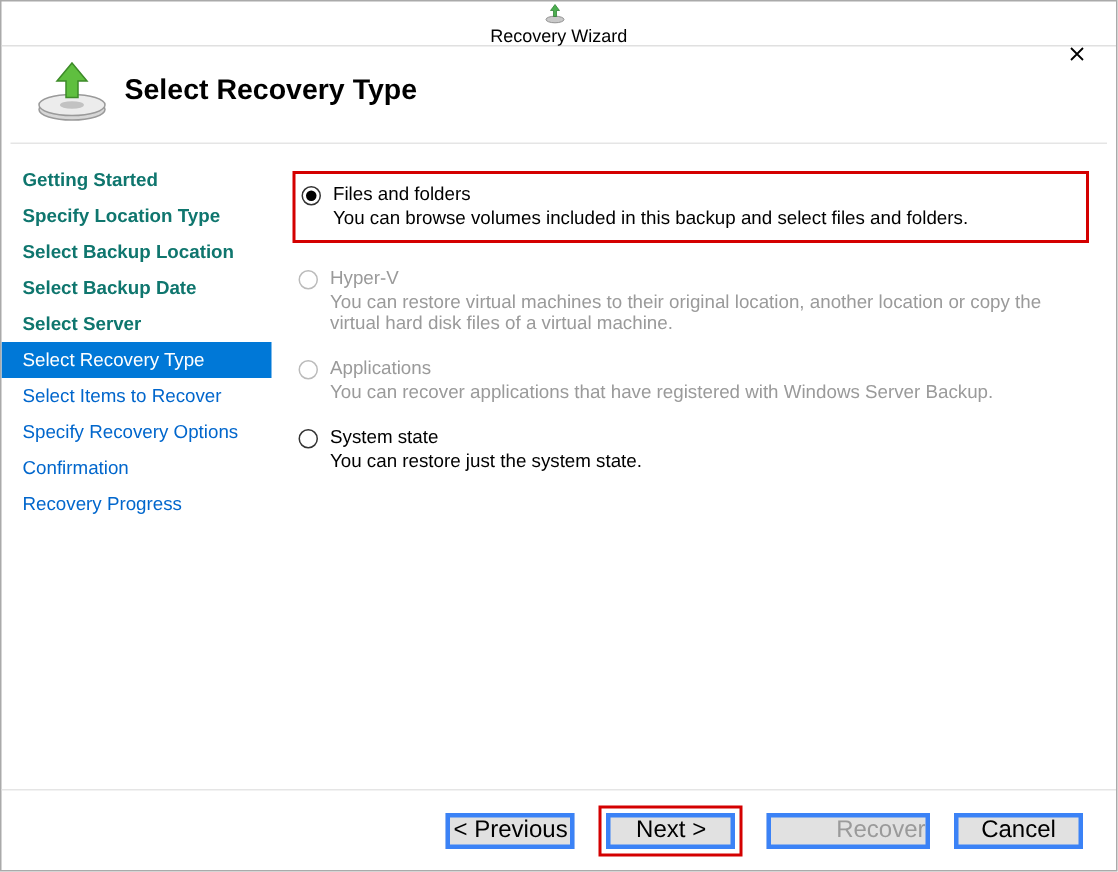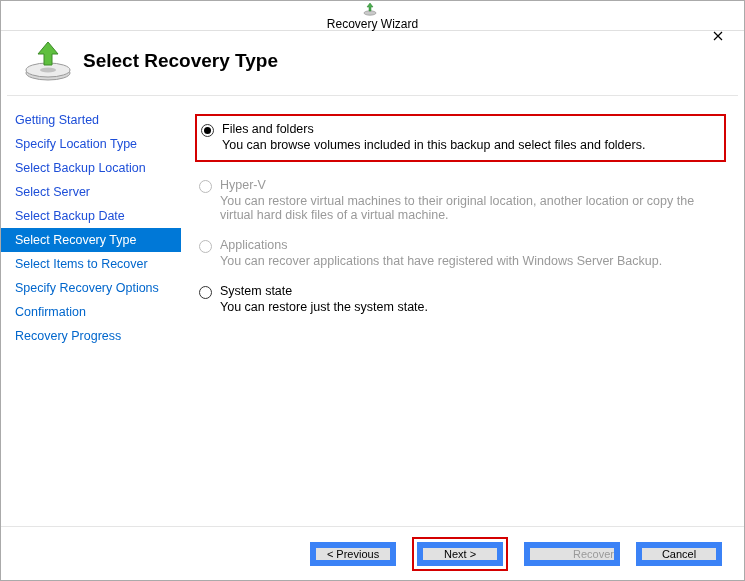--- a/index.html
+++ b/index.html
@@ -52,21 +52,21 @@
   width: 180px;
   padding: 12px 0;
 }
 .sidebar .step {
   padding: 5px 14px;
   font-size: 12.5px;
   color: #0066cc;
   cursor: default;
   white-space: nowrap;
 }
-.sidebar .step.completed { color: #1d4ed8; }
+.sidebar .step.completed { color: #0f766e; font-weight: bold; }
 .sidebar .step.current {
   background: #0078d7;
   color: #fff;
 }
 .sidebar .step.pending { color: #0066cc; }
 
 .content {
   flex: 1;
   padding: 18px 18px 8px 12px;
   color:#000;
@@ -99,23 +99,23 @@
   border-top: 1px solid #e5e5e5;
   display:flex;
   align-items:center;
   justify-content:flex-end;
   gap: 16px;
   padding: 0 22px;
 }
 .btn {
   min-width: 86px;
   height: 24px;
-  border: 6px solid #3b82f6;
+  border: 3px solid #3b82f6;
   background: #e1e1e1;
-  font-size: 11px;
+  font-size: 16px;
   font-family: inherit;
   color:#000;
   cursor: pointer;
 }
 .btn:disabled { color:#9a9a9a; cursor:default;padding-left:43px; }
 .btn-wrap-red { border: 2px solid #d40000; padding: 3px; display:inline-flex; }
 </style>
 </head>
 <body>
 
@@ -146,22 +146,22 @@
   <h1>Select Recovery Type</h1>
 </div>
 
 <div class="divider"></div>
 
 <div class="body">
   <div class="sidebar">
     <div class="step completed">Getting Started</div>
     <div class="step completed">Specify Location Type</div>
     <div class="step completed">Select Backup Location</div>
+    <div class="step completed">Select Backup Date</div>
     <div class="step completed">Select Server</div>
-    <div class="step completed">Select Backup Date</div>
     <div class="step current">Select Recovery Type</div>
     <div class="step pending">Select Items to Recover</div>
     <div class="step pending">Specify Recovery Options</div>
     <div class="step pending">Confirmation</div>
     <div class="step pending">Recovery Progress</div>
   </div>
 
   <div class="content">
 
     <div class="option-group highlight-red">

